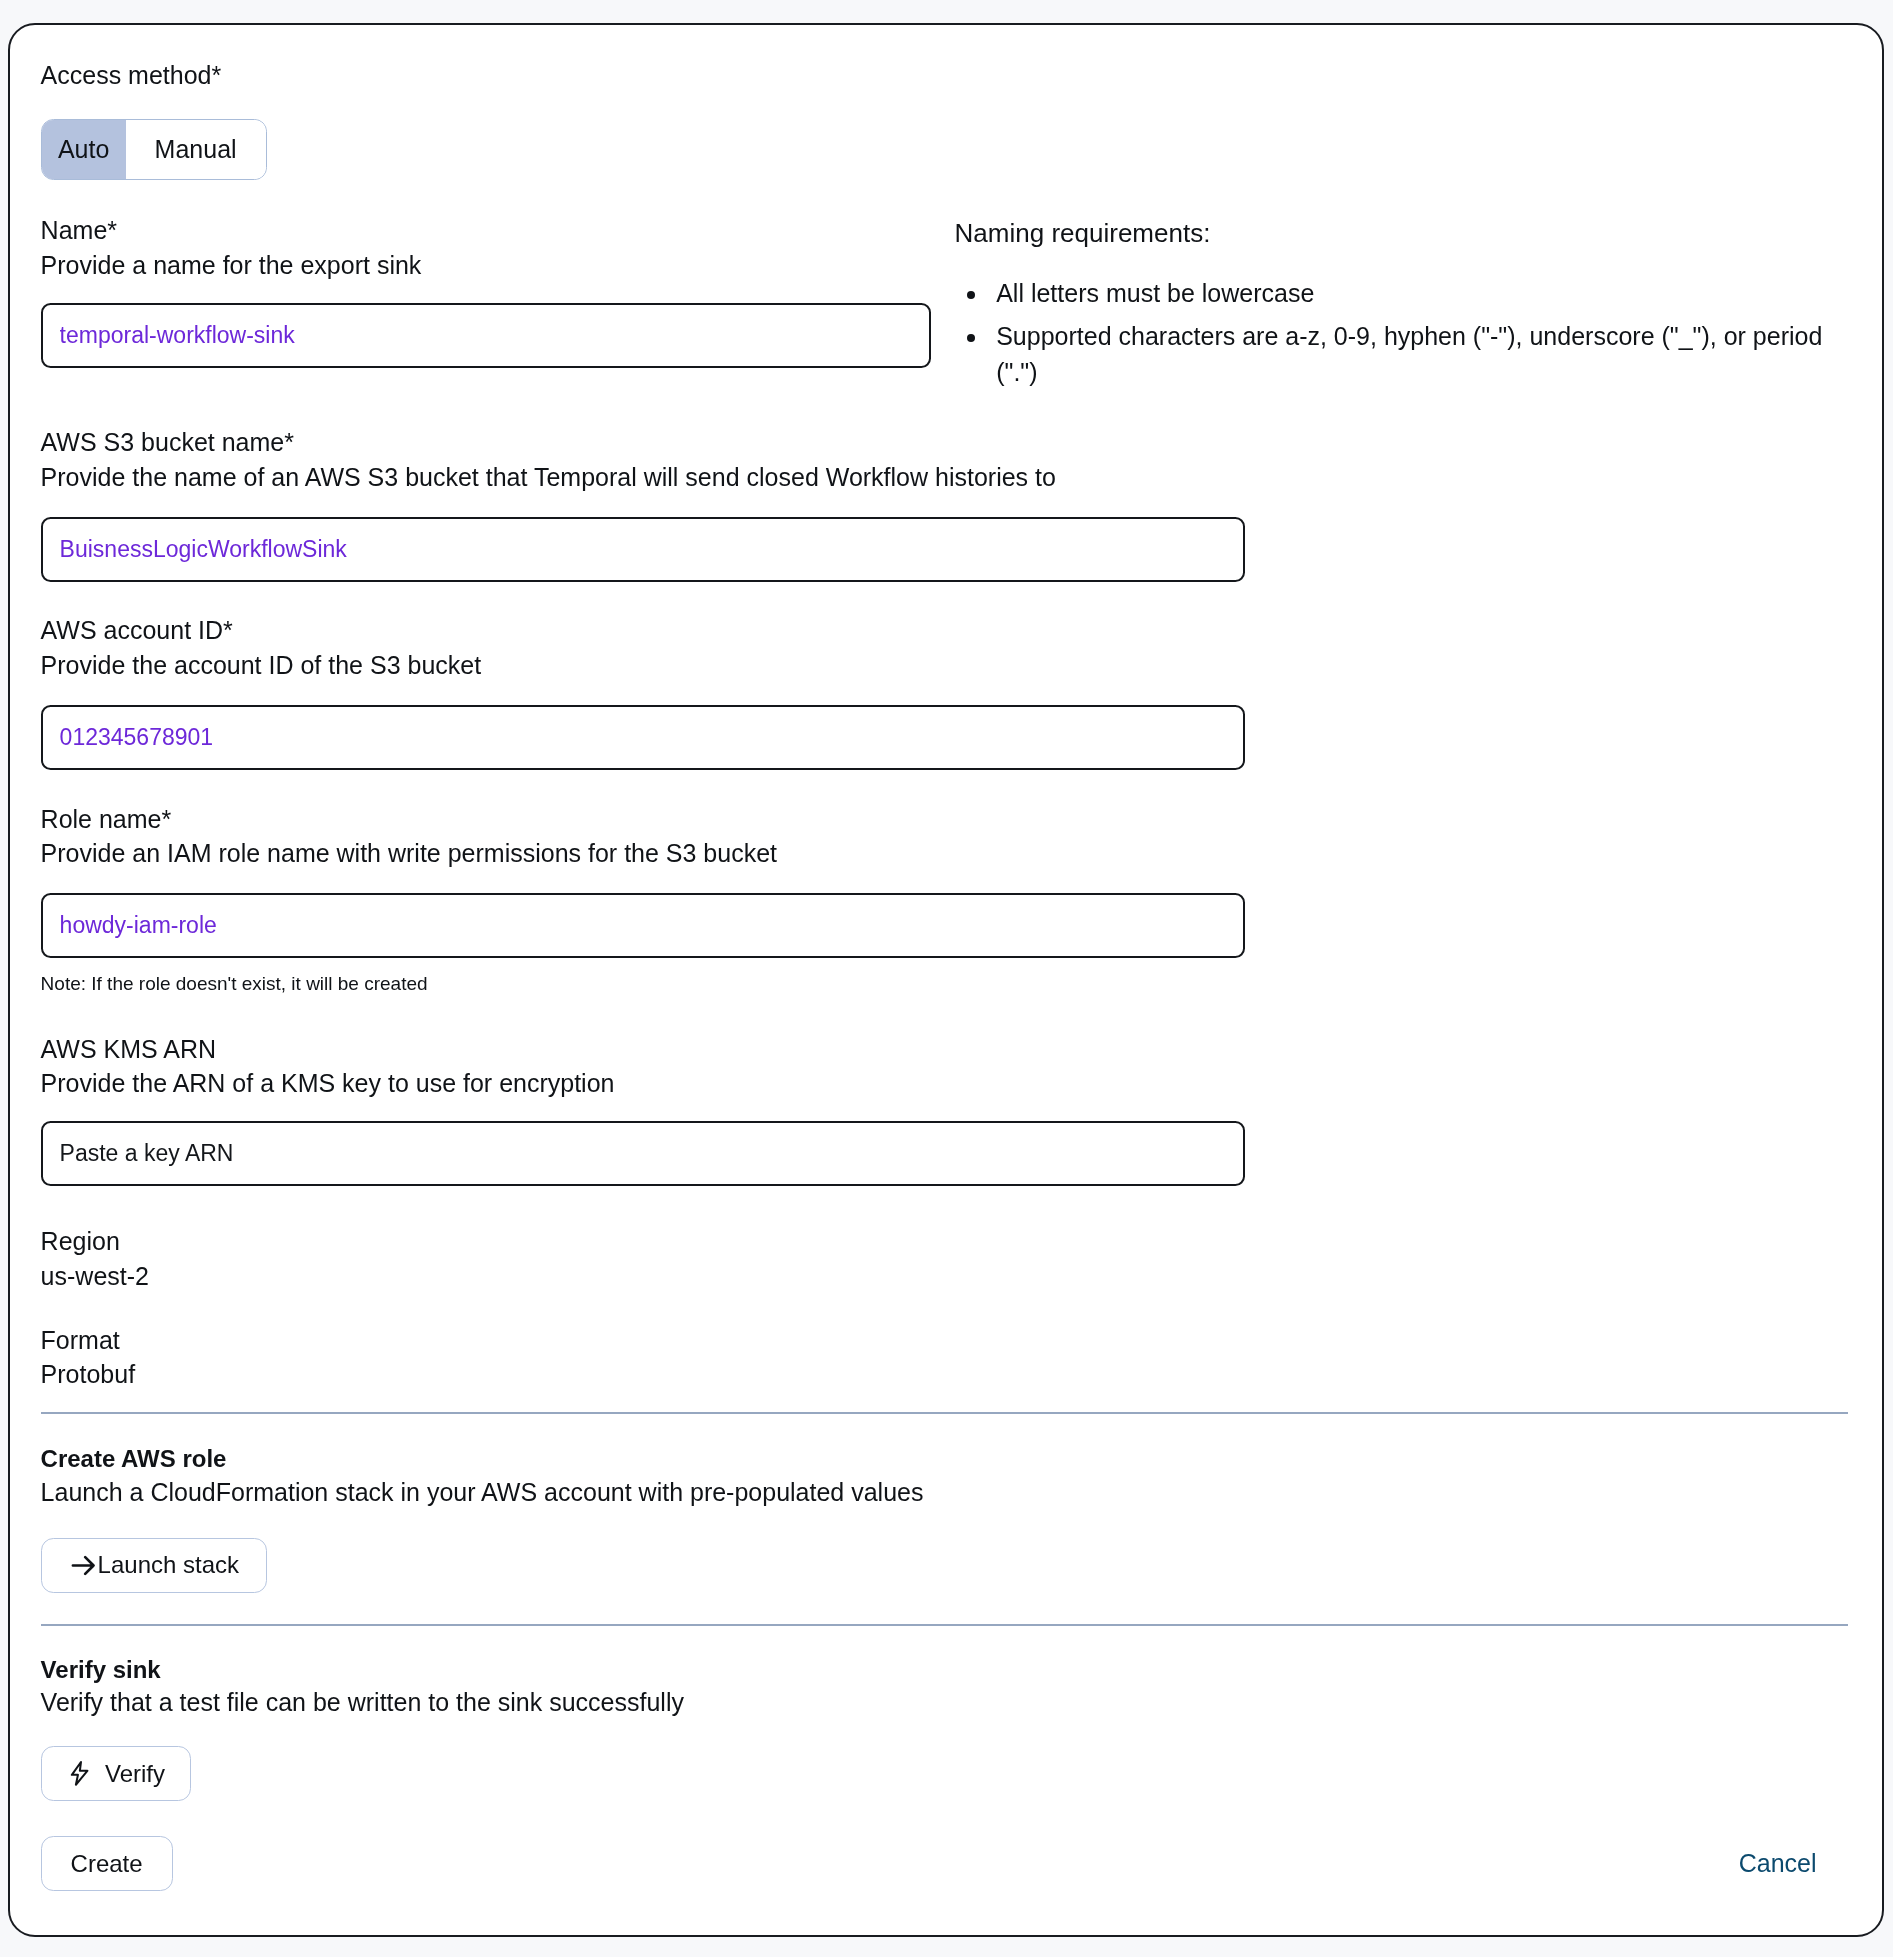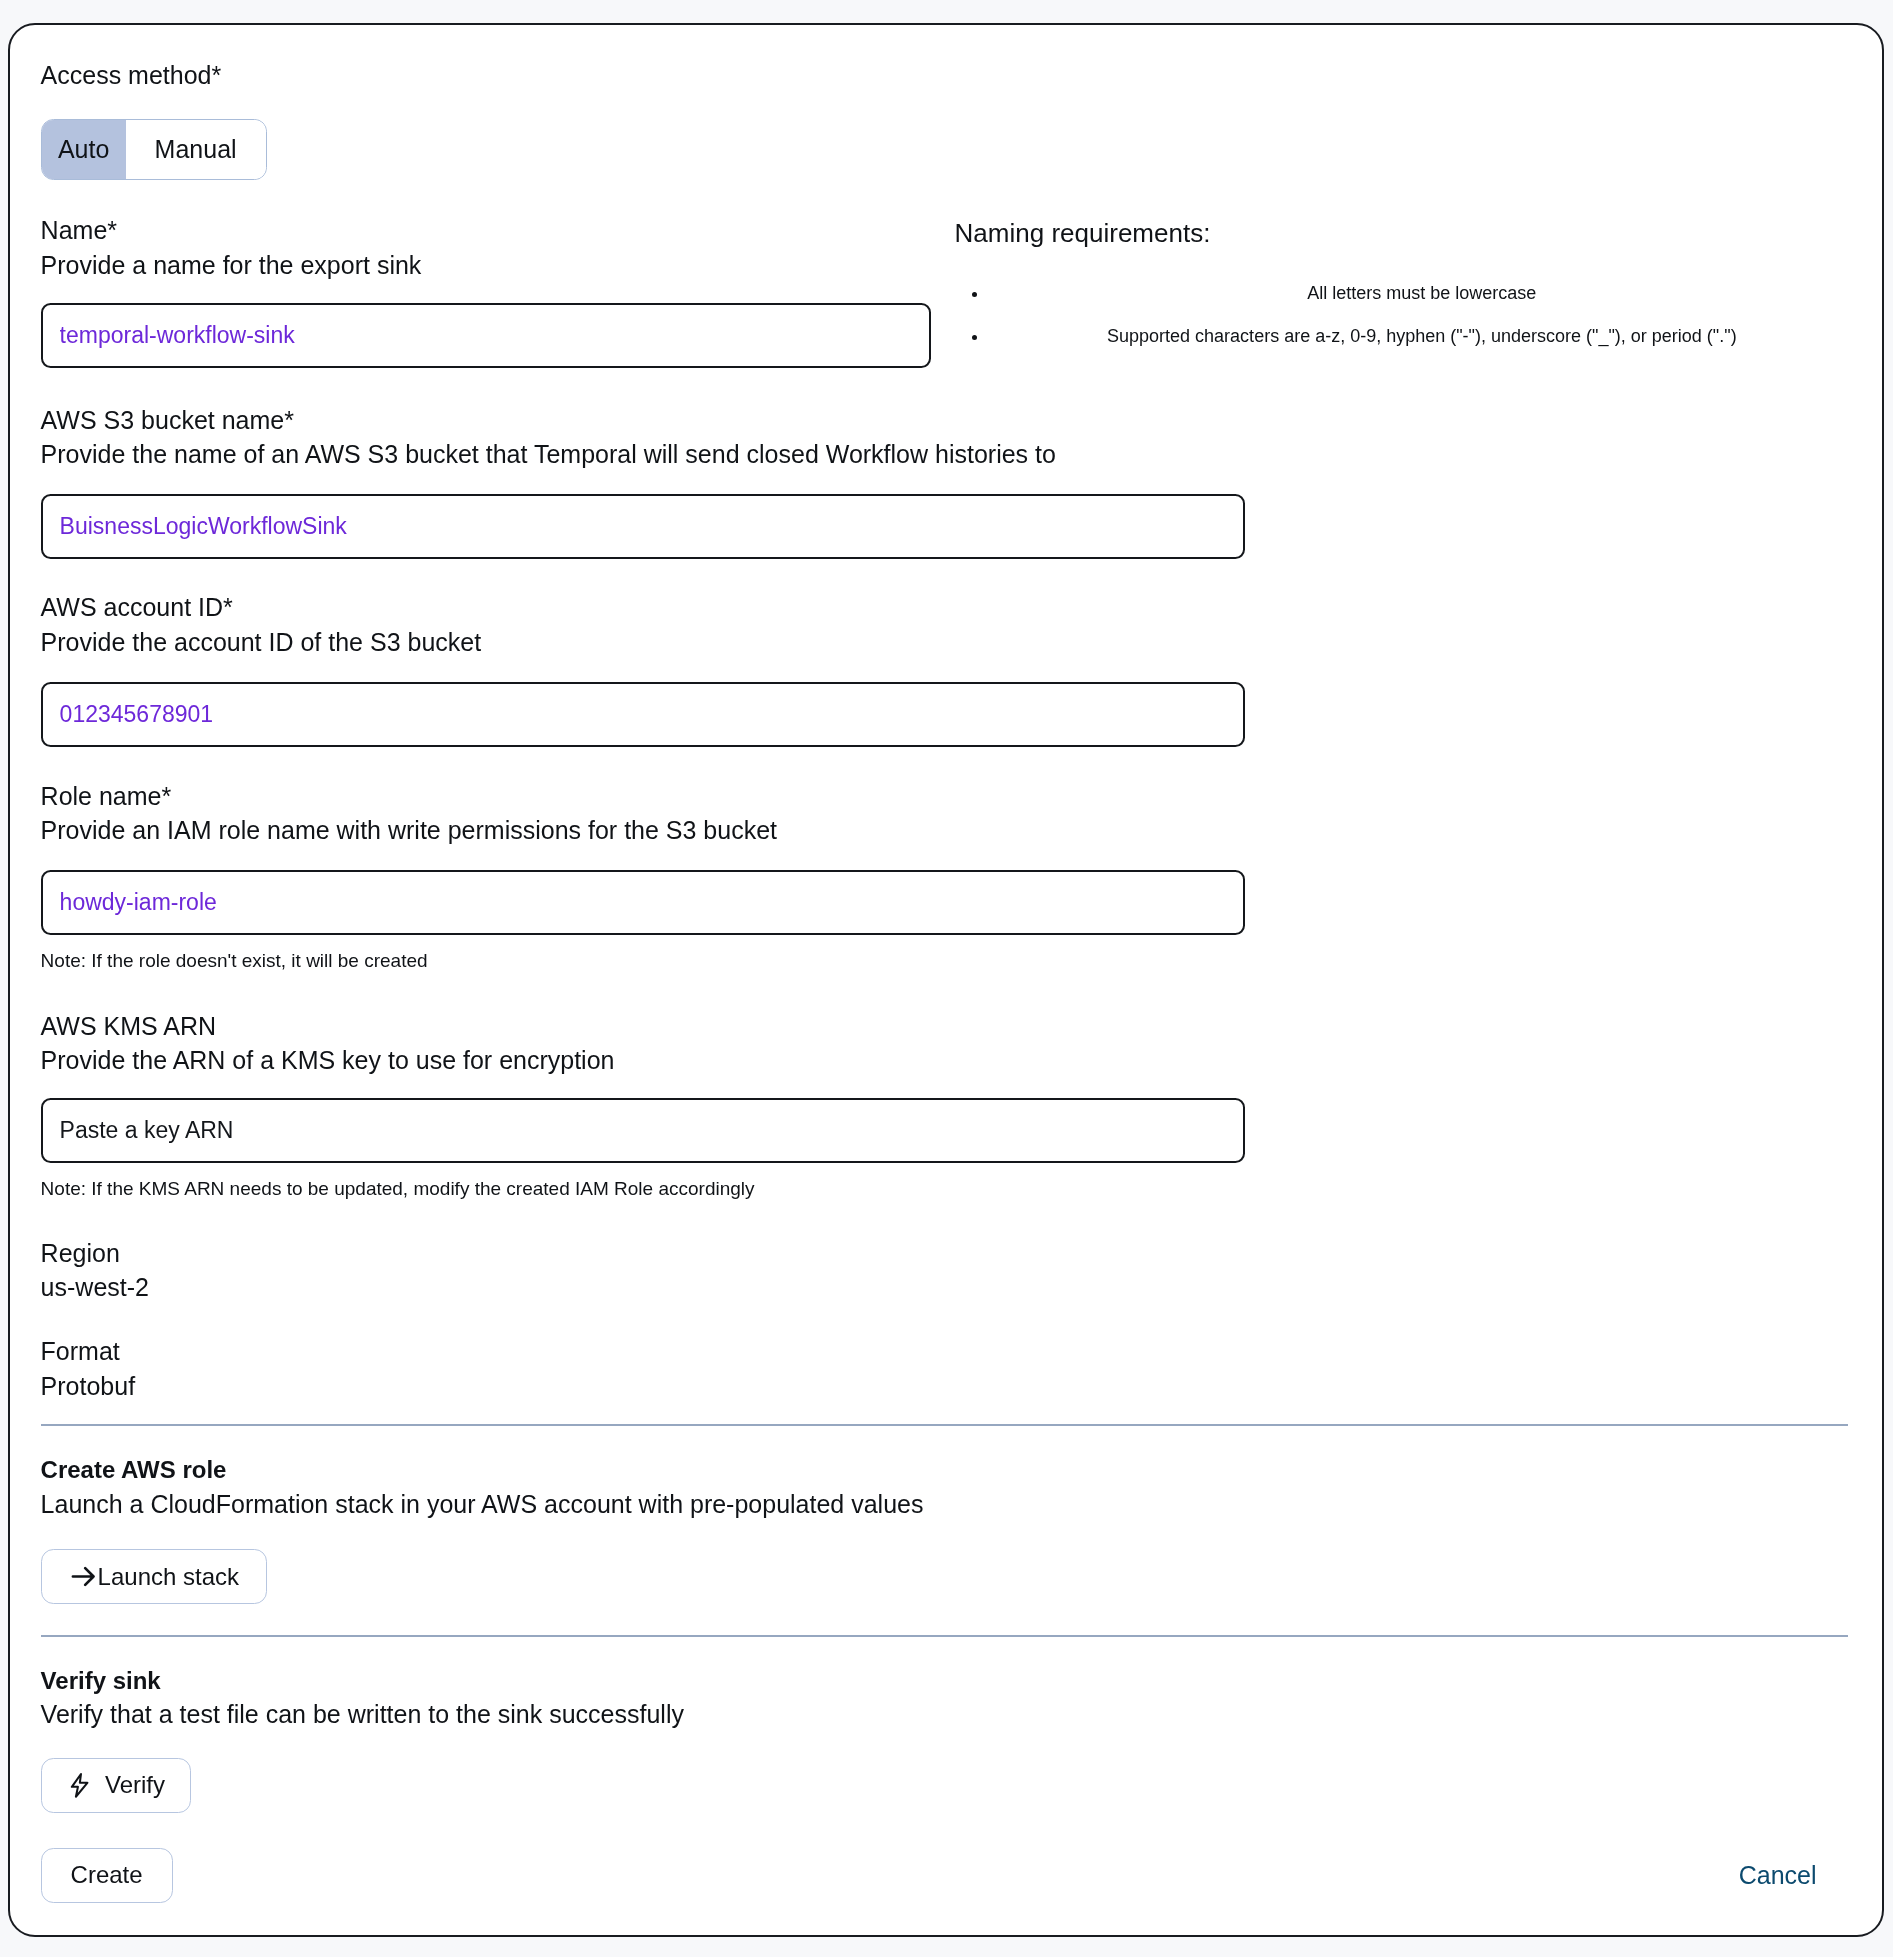--- a/index.html
+++ b/index.html
@@ -59,21 +59,21 @@
     padding: 0 17px;
     outline: none;
     width: 100%;
   }
   .text-input::placeholder { color: #14171b; opacity: 1; }
   .input-mt { margin-top: 25px; }
   .w-wide { width: 1204px; }
 
   .nr-title { font-size: 26px; line-height: 26px; margin-top: 1.9px; }
   .nr-list { margin: 29px 0 0 0; padding-left: 34px; }
-  .nr-list li { font-size: 18px; line-height: 36px; padding-left: 7.6px; text-align: center; }
+  .nr-list li { font-size: 25px; line-height: 36px; padding-left: 7.6px; }
   .nr-list li + li { margin-top: 7.6px; }
 
   .section { margin-top: 40px; }
   .kv { margin-top: 43px; }
   .kv .value { font-size: 25px; line-height: 25px; margin-top: 9.6px; }
 
   .divider { height: 1.9px; background: #96a7c0; border: none; margin: 25px 0 0 0; }
 
   .subhead { font-size: 24px; font-weight: 700; line-height: 24px; }
 
@@ -142,21 +142,20 @@
     <div class="label">Role name*</div>
     <div class="desc">Provide an IAM role name with write permissions for the S3 bucket</div>
     <input class="text-input w-wide" style="margin-top: 27px;" type="text" value="howdy-iam-role">
     <div class="note">Note: If the role doesn't exist, it will be created</div>
   </div>
 
   <div class="section" style="margin-top:44px">
     <div class="label">AWS KMS ARN</div>
     <div class="desc">Provide the ARN of a KMS key to use for encryption</div>
     <input class="text-input w-wide" type="text" style="margin-top: 25px;" placeholder="Paste a key ARN">
-    <div class="note">Note: If the KMS ARN needs to be updated, modify the created IAM Role accordingly</div>
   </div>
 
   <div class="kv">
     <div class="label">Region</div>
     <div class="value">us-west-2</div>
   </div>
 
   <div class="kv" style="margin-top:39px">
     <div class="label">Format</div>
     <div class="value">Protobuf</div>

